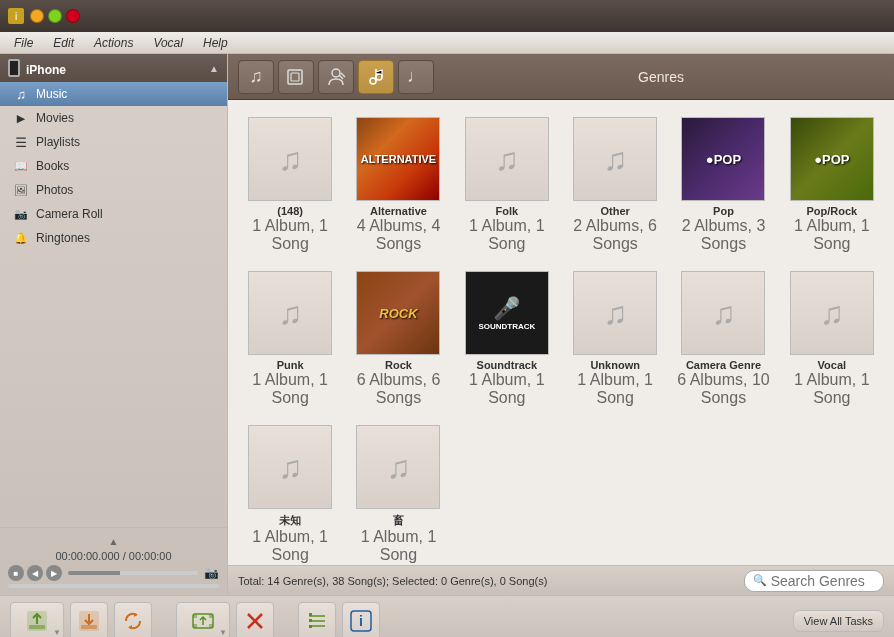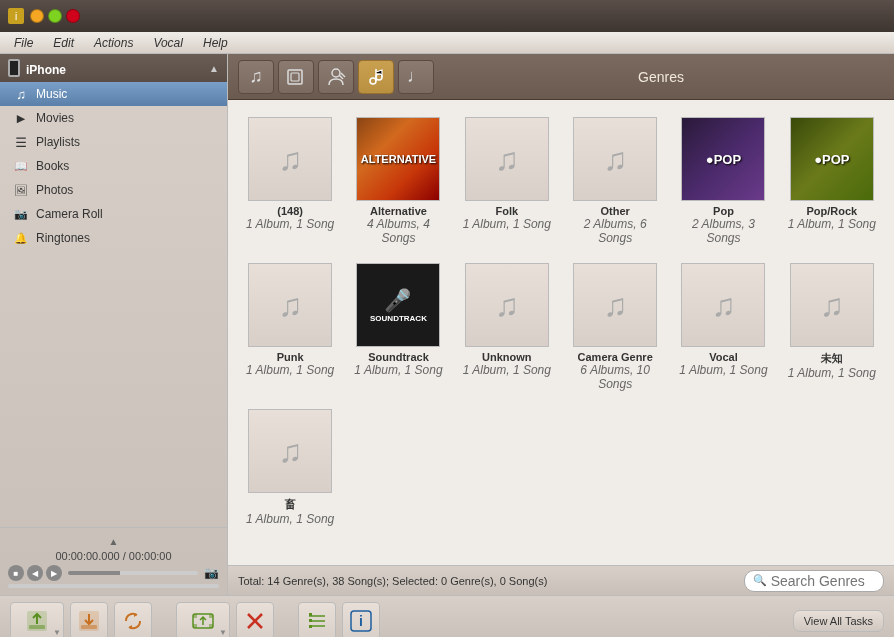--- a/index.html
+++ b/index.html
@@ -196,21 +196,21 @@
       display: flex; align-items: center; justify-content: center;
       margin-bottom: 4px;
       position: relative;
       overflow: hidden;
     }
     .genre-thumb-music {
       font-size: 32px;
       color: #aaa;
     }
     .genre-name { font-size: 11px; font-weight: bold; color: #333; text-align: center; }
-    .genre-info { font-size: 12px; color: #666; text-align: center; font-style: italic; }
+    .genre-info { font-size: 16px; color: #666; text-align: center; }
 
     
     .thumb-alternative {
       background: linear-gradient(135deg, #8B4513, #D2691E, #c8380a, #8b0000);
     }
     .thumb-alternative-text {
       color: #fff; font-size: 11px; font-weight: bold; text-align: center; padding: 4px;
       text-shadow: 1px 1px 2px black;
     }
     .thumb-rock {
@@ -499,20 +499,27 @@
         </div>
 
         <div class="genre-item">
           <div class="genre-thumb">
             <span class="genre-thumb-music">♫</span>
           </div>
           <div class="genre-name">Punk</div>
           <div class="genre-info">1 Album, 1 Song</div>
         </div>
 
+        <div class="genre-item">
+          <div class="genre-thumb thumb-rock">
+            <span style="color:#f0c040;font-size:13px;font-weight:bold;font-style:italic;text-shadow:1px 1px 2px black;padding:4px;">ROCK</span>
+          </div>
+          <div class="genre-name">Rock</div>
+          <div class="genre-info">6 Albums, 6 Songs</div>
+        </div>
 
         <div class="genre-item">
           <div class="genre-thumb thumb-soundtrack">
             <div style="display:flex;flex-direction:column;align-items:center;">
               <span style="color:#ddd;font-size:22px;">🎤</span>
               <span style="color:#fff;font-size:8px;font-weight:bold;">SOUNDTRACK</span>
             </div>
           </div>
           <div class="genre-name">Soundtrack</div>
           <div class="genre-info">1 Album, 1 Song</div>

